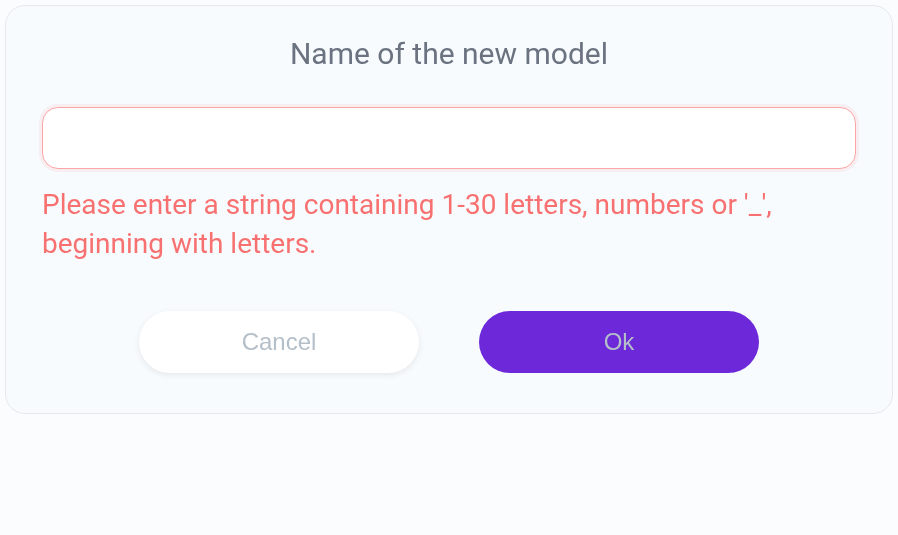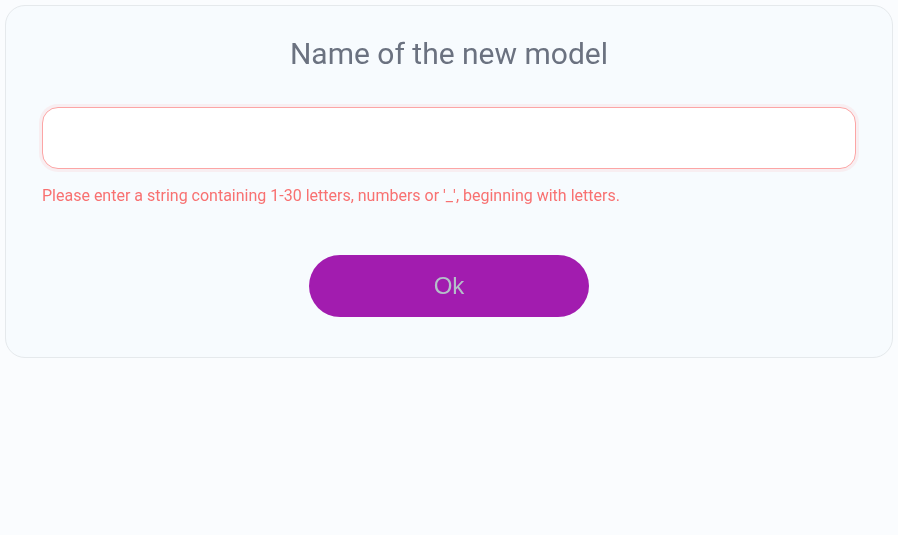--- a/index.html
+++ b/index.html
@@ -57,21 +57,21 @@
       border: 1.5px solid #fca5a5;
       border-radius: 16px;
       background: #ffffff;
       padding: 0 20px;
       font-size: 22px;
       color: #374151;
       outline: none;
       box-shadow: 0 0 0 3px rgba(252, 165, 165, 0.15);
     }
     .error-text {
-      font-size: 16px;
+      font-size: 28px;
       color: #f87171;
       line-height: 1.4;
       margin-bottom: 48px;
     }
     .button-row {
       display: flex;
       justify-content: center;
       gap: 60px;
     }
     .btn {
@@ -85,35 +85,38 @@
       display: flex;
       align-items: center;
       justify-content: center;
     }
     .btn-cancel {
       background: #ffffff;
       color: #b4bfc9;
       box-shadow: 0 2px 6px rgba(0,0,0,0.08);
     }
     .btn-ok {
-      background: #a21caf;
+      background: #6d28d9;
       color: #b4bfc9;
     }
   </style>
 </head>
 <body>
 
 <div class="dialog">
   <h1 class="dialog-title">Name of the new model</h1>
 
 
   <div class="input-wrapper">
     <input type="text" class="name-input" autofocus="" value="" style="">
   </div>
 
   <div class="error-text">Please enter a string containing 1-30 letters, numbers or '_', beginning with letters.</div>
 
   <div class="button-row">
+    <button class="btn btn-cancel">
+      <span>Cancel</span>
+    </button>
     <button class="btn btn-ok">
       <span>Ok</span>
     </button>
   </div>
 </div>
 
 </body></html>

